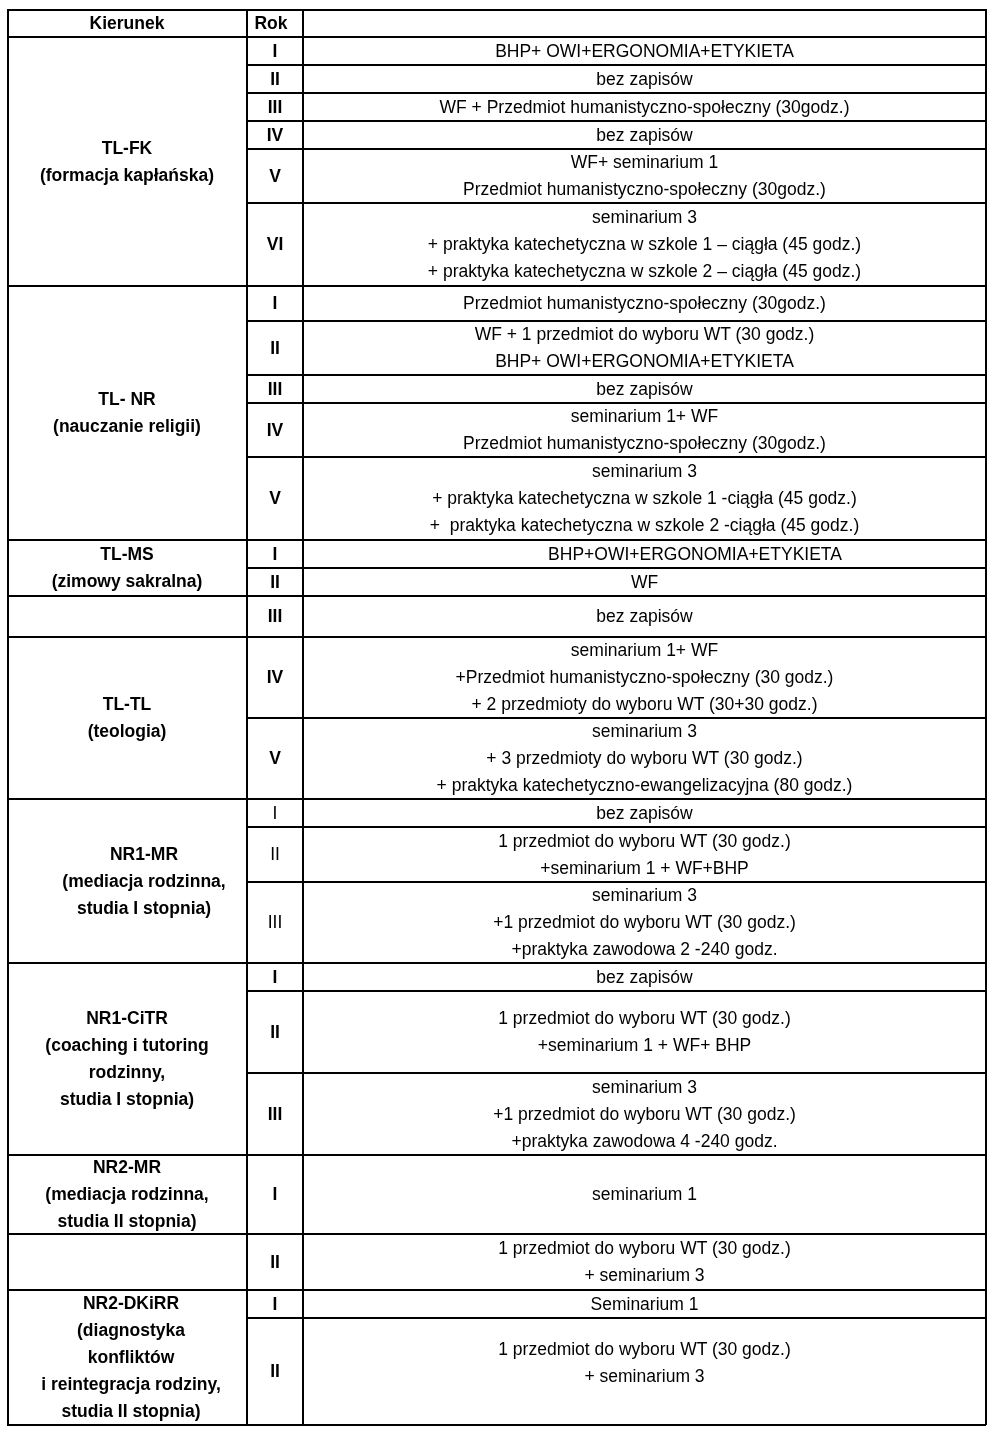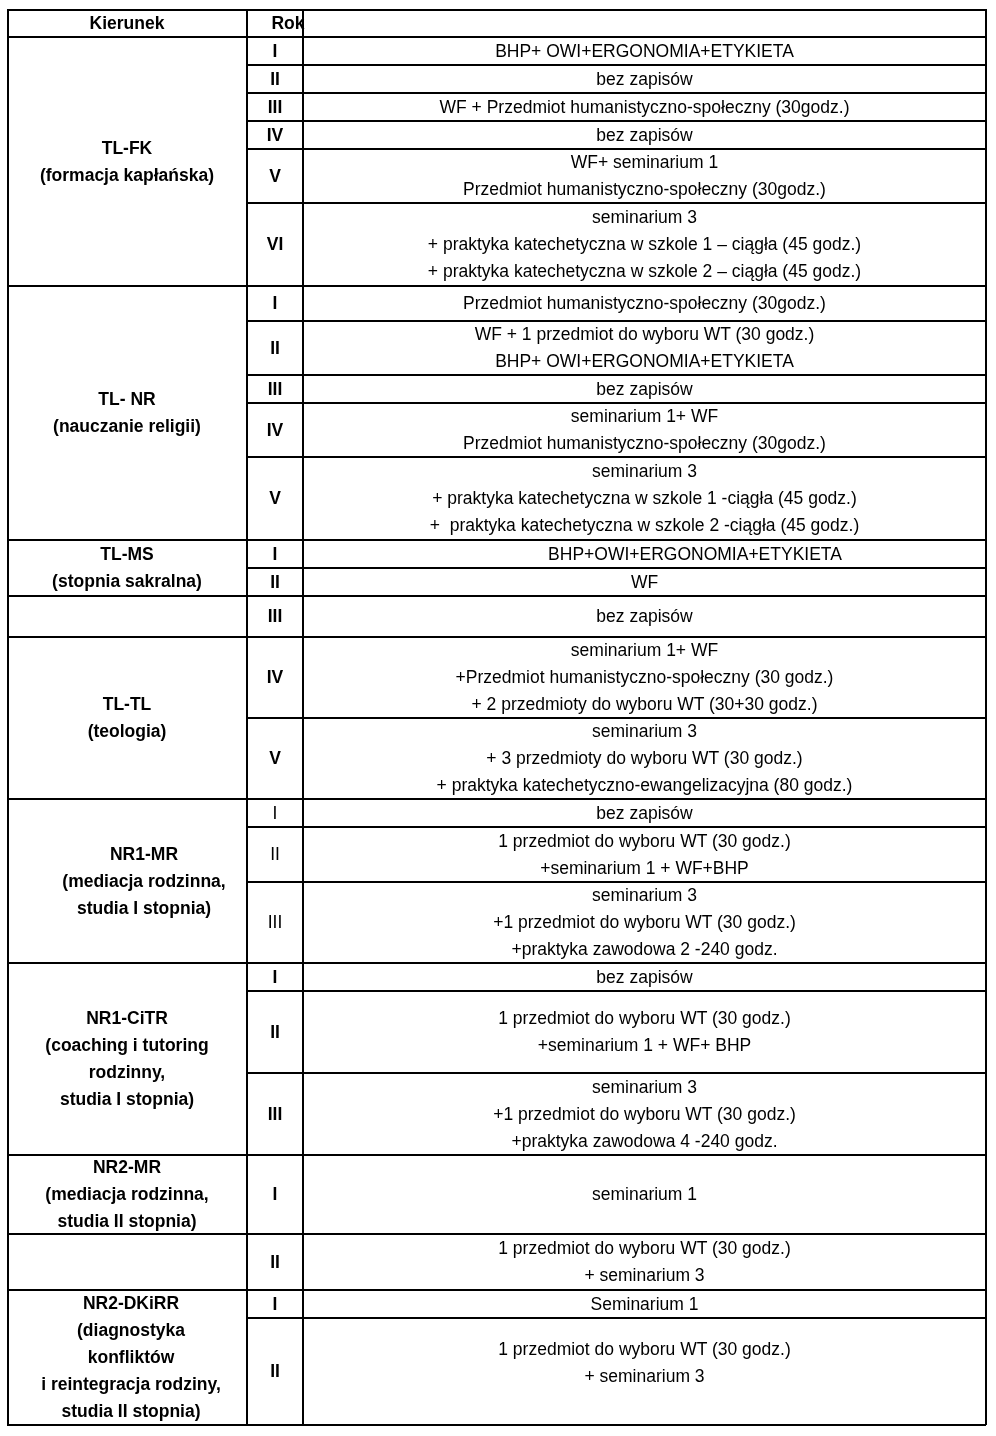--- a/index.html
+++ b/index.html
@@ -17,21 +17,21 @@
   .line { position: absolute; background: #000; }
   .ln { display: block; white-space: pre; }
 </style>
 </head>
 <body>
 
 <div id="tbl">
   <div class="cell hdr" style="left: 7px; top: 9px; width: 240px; height: 28px;">
       <span class="ln">Kierunek</span>
     </div>
-  <div class="cell hdr" style="left: 260px; top: 9px; width: 56px; height: 28px;">
+  <div class="cell hdr" style="left: 243px; top: 9px; width: 56px; height: 28px;">
       <span class="ln">Rok</span>
     </div>
 <div class="cell rok" style="left: 247px; top: 37px; width: 56px; height: 28px;">
       <span class="ln">I</span>
     </div>
     <div class="cell" style="left: 303px; top: 37px; width: 683px; height: 28px;">
       <span class="ln">BHP+ OWI+ERGONOMIA+ETYKIETA</span>
     </div>
     <div class="line" style="left: 247px; top: 64px; width: 739px; height: 2px;"></div>
     <div class="cell rok" style="left: 247px; top: 65px; width: 56px; height: 28px;">
@@ -130,21 +130,21 @@
     <div class="line" style="left: 247px; top: 567px; width: 739px; height: 2px;"></div>
     <div class="cell rok" style="left: 247px; top: 568px; width: 56px; height: 28px;">
       <span class="ln">II</span>
     </div>
     <div class="cell" style="left: 303px; top: 568px; width: 683px; height: 28px;">
       <span class="ln">WF</span>
     </div>
     <div class="line" style="left: 247px; top: 595px; width: 739px; height: 2px;"></div>
     <div class="cell kier" style="left: 7px; top: 540px; width: 240px; height: 56px;">
       <span class="ln">TL-MS</span>
-      <span class="ln">(stopnia sakralna)</span>
+      <span class="ln">(zimowy sakralna)</span>
     </div>
     <div class="line" style="left: 7px; top: 595px; width: 240px; height: 2px;"></div>
     <div class="cell rok" style="left: 247px; top: 596px; width: 56px; height: 41px;">
       <span class="ln">III</span>
     </div>
     <div class="cell" style="left: 303px; top: 596px; width: 683px; height: 41px;">
       <span class="ln">bez zapisów</span>
     </div>
     <div class="line" style="left: 247px; top: 636px; width: 739px; height: 2px;"></div>
     <div class="cell kier" style="left: 7px; top: 596px; width: 240px; height: 41px;"></div>

